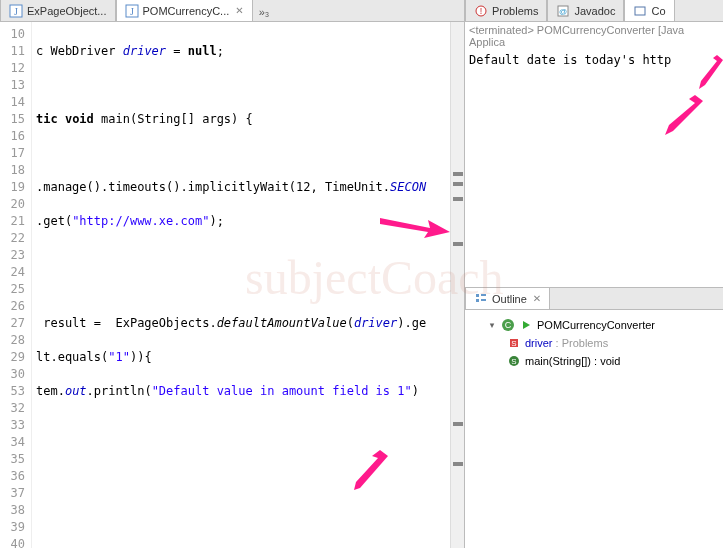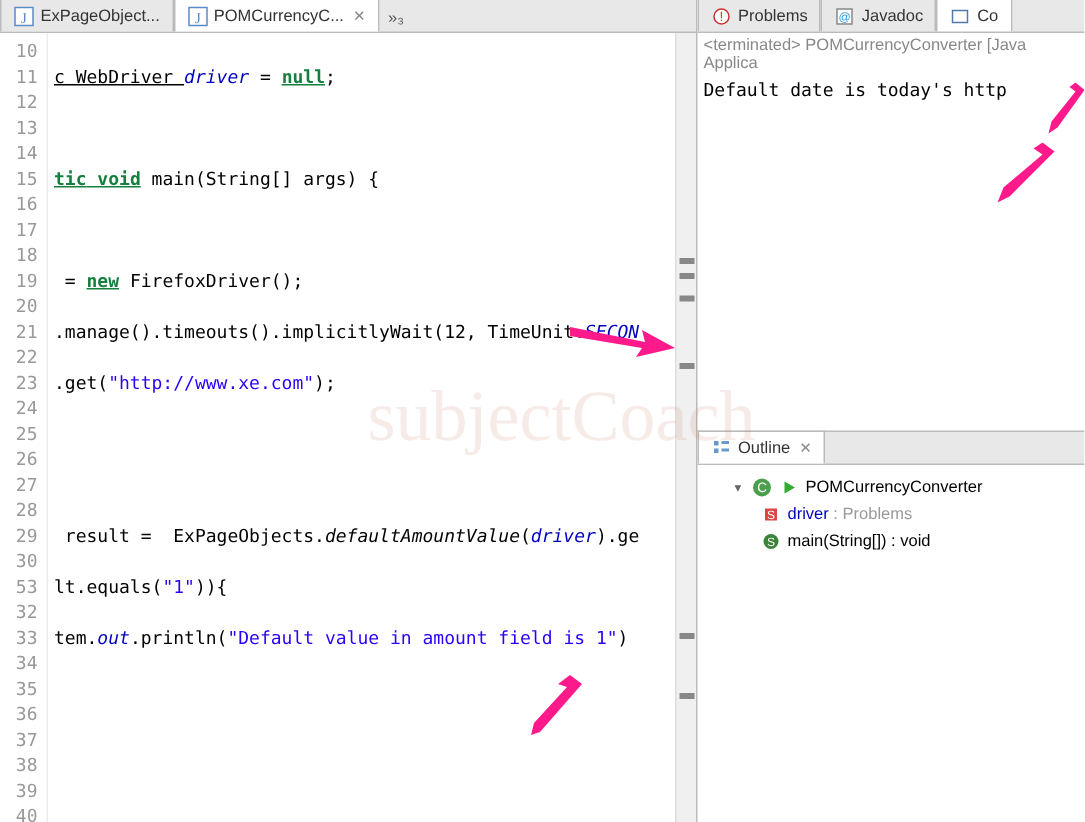--- a/index.html
+++ b/index.html
@@ -11,22 +11,22 @@
   .tab { display: flex; align-items: center; gap: 4px; padding: 3px 8px; background: #e8e8e8; border: 1px solid #bbb; border-bottom: none; font-size: 11px; color: #333; height: 22px; }
   .tab.active { background: #fff; }
   .tab-icon { width: 14px; height: 14px; display: inline-flex; align-items: center; justify-content: center; }
   .close-x { color: #888; margin-left: 2px; font-size: 10px; }
   .tabbar .more { padding: 3px 6px; color: #555; }
   .editor-body { flex: 1; display: flex; font-family: Consolas, monospace; font-size: 12px; overflow: hidden; position: relative; }
   .gutter { width: 32px; background: #fff; color: #999; text-align: right; padding: 4px 6px 0 0; line-height: 17px; border-right: 1px solid #eee; }
   .gutter div { height: 17px; }
   .code { flex: 1; padding: 4px 0 0 4px; line-height: 17px; white-space: pre; overflow: hidden; position: relative; }
   .code .line { height: 17px; }
-  .kw { color: #15803d; font-weight: bold; text-decoration: underline; }
-  .type { color: #000; text-decoration: underline; }
+  .kw { color: #000000; font-weight: bold; }
+  .type { color: #000; }
   .field { color: #0000c0; font-style: italic; }
   .str { color: #2a00ff; }
   .mtd { font-style: italic; }
   .console-pane { flex: 1; border-bottom: 1px solid #bbb; display: flex; flex-direction: column; }
   .console-header { font-size: 11px; color: #888; padding: 2px 4px; }
   .console-body { font-family: Consolas, monospace; font-size: 12px; padding: 2px 4px; line-height: 16px; white-space: pre; }
   .outline-pane { height: 260px; display: flex; flex-direction: column; }
   .outline-tabbar { display: flex; background: #e8e8e8; border-bottom: 1px solid #bbb; height: 22px; align-items: flex-end; }
   .outline-body { padding: 6px 8px; font-size: 11px; }
   .tree-row { display: flex; align-items: center; gap: 4px; height: 18px; }
@@ -103,21 +103,20 @@
           <div>37</div>
           <div>38</div>
           <div>39</div>
           <div>40</div>
         </div>
       <div class="code">
 <div class="line"><span class="type">c WebDriver </span><span class="field">driver</span><span> = </span><span class="kw">null</span><span>;</span></div>
 <div class="line"></div>
 <div class="line"><span class="kw">tic</span><span class="kw"> void</span><span> main(String[] args) {</span></div>
 <div class="line"></div>
-<div class="line"><span> = </span><span class="kw">new</span><span> FirefoxDriver();</span></div>
 <div class="line"><span>.manage().timeouts().implicitlyWait(12, TimeUnit.</span><span class="field">SECON</span></div>
 <div class="line"><span>.get(</span><span class="str">"http://www.xe.com"</span><span>);</span></div>
 <div class="line"></div>
 <div class="line"></div>
 <div class="line"><span> result =  ExPageObjects.</span><span class="mtd">defaultAmountValue</span><span>(</span><span class="field">driver</span><span>).ge</span></div>
 <div class="line"><span>lt.equals(</span><span class="str">"1"</span><span>)){</span></div>
 <div class="line"><span>tem.</span><span class="field">out</span><span>.println(</span><span class="str">"Default value in amount field is 1"</span><span>)</span></div>
 <div class="line"></div>
 <div class="line"></div>
 

